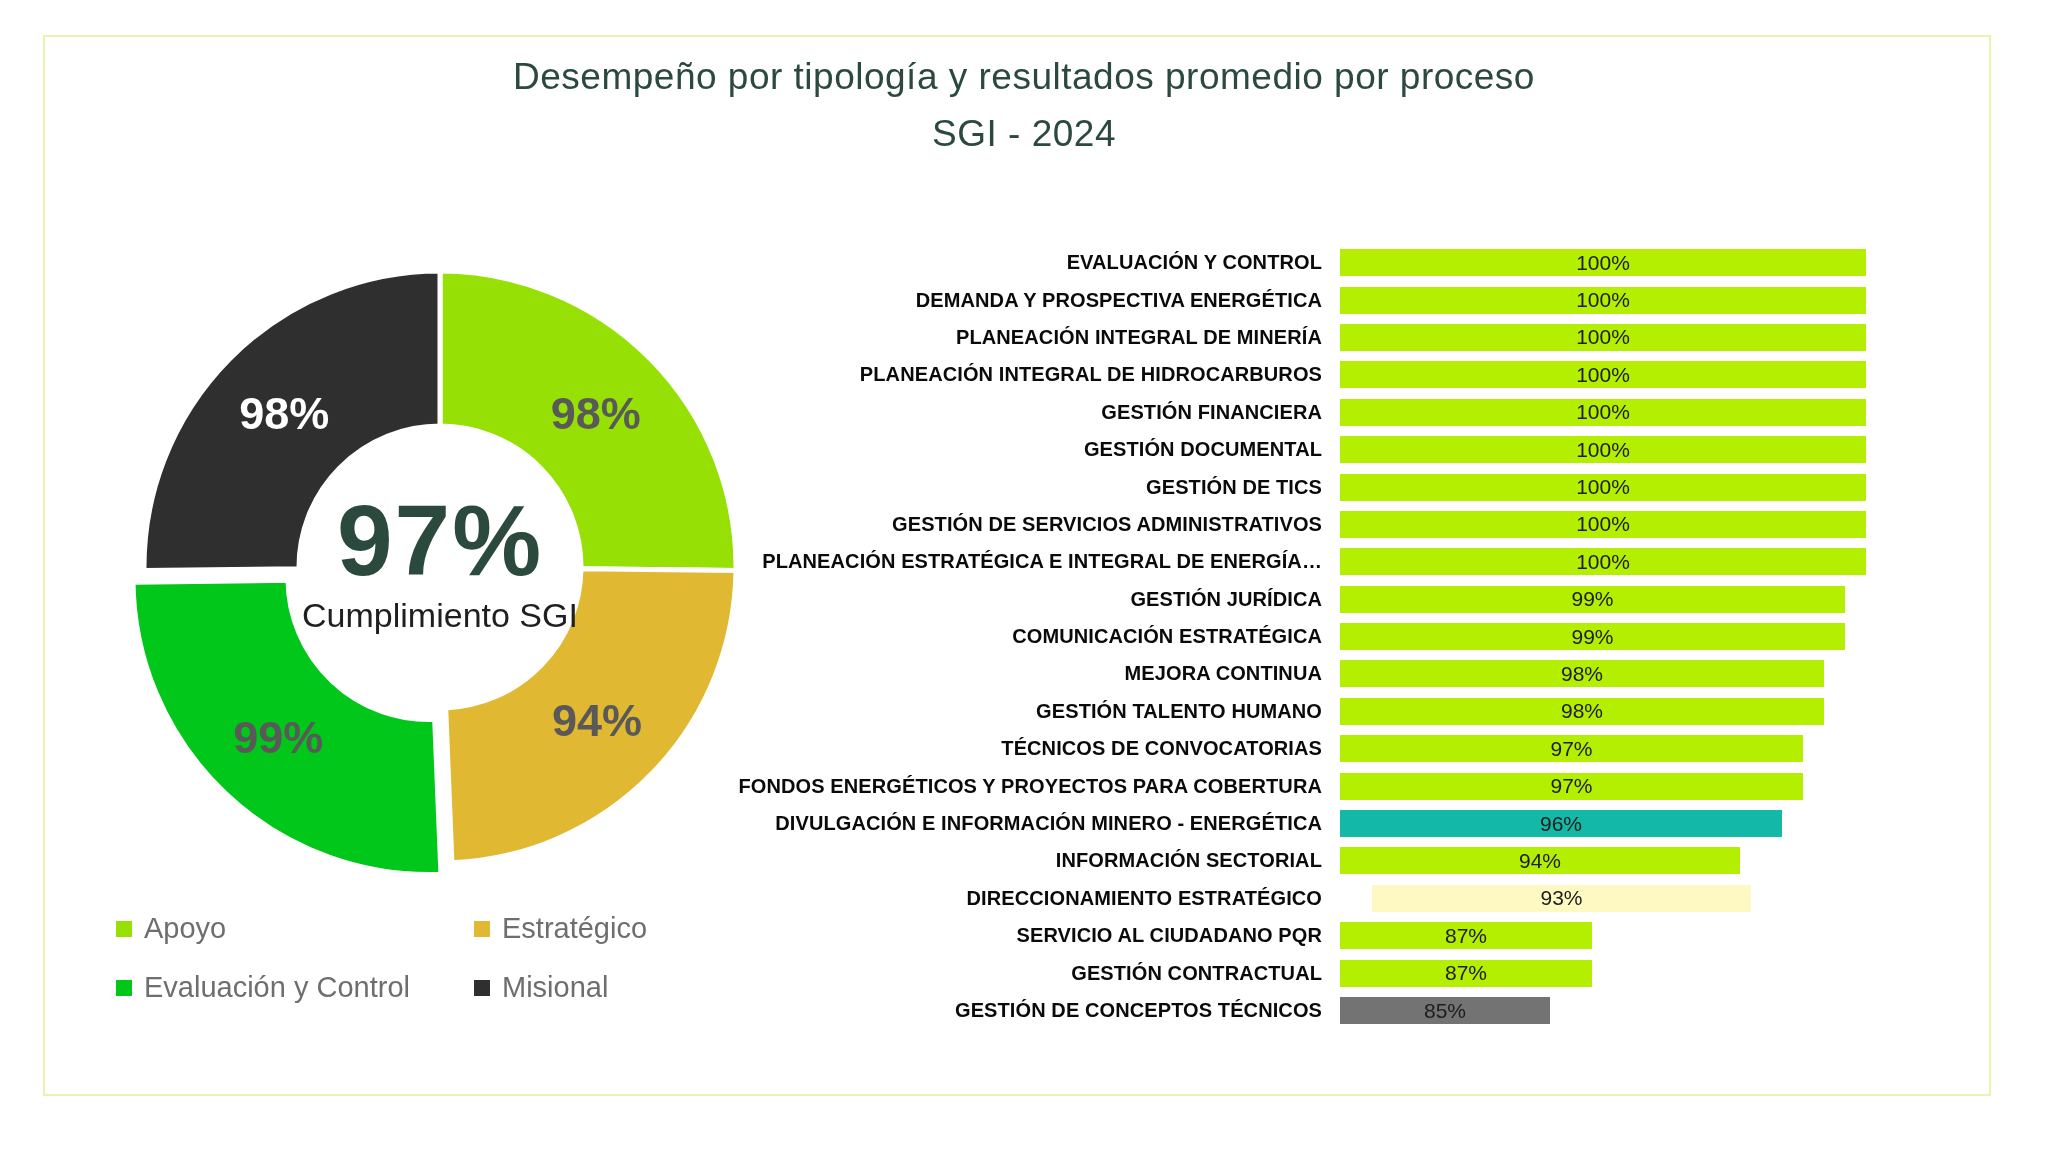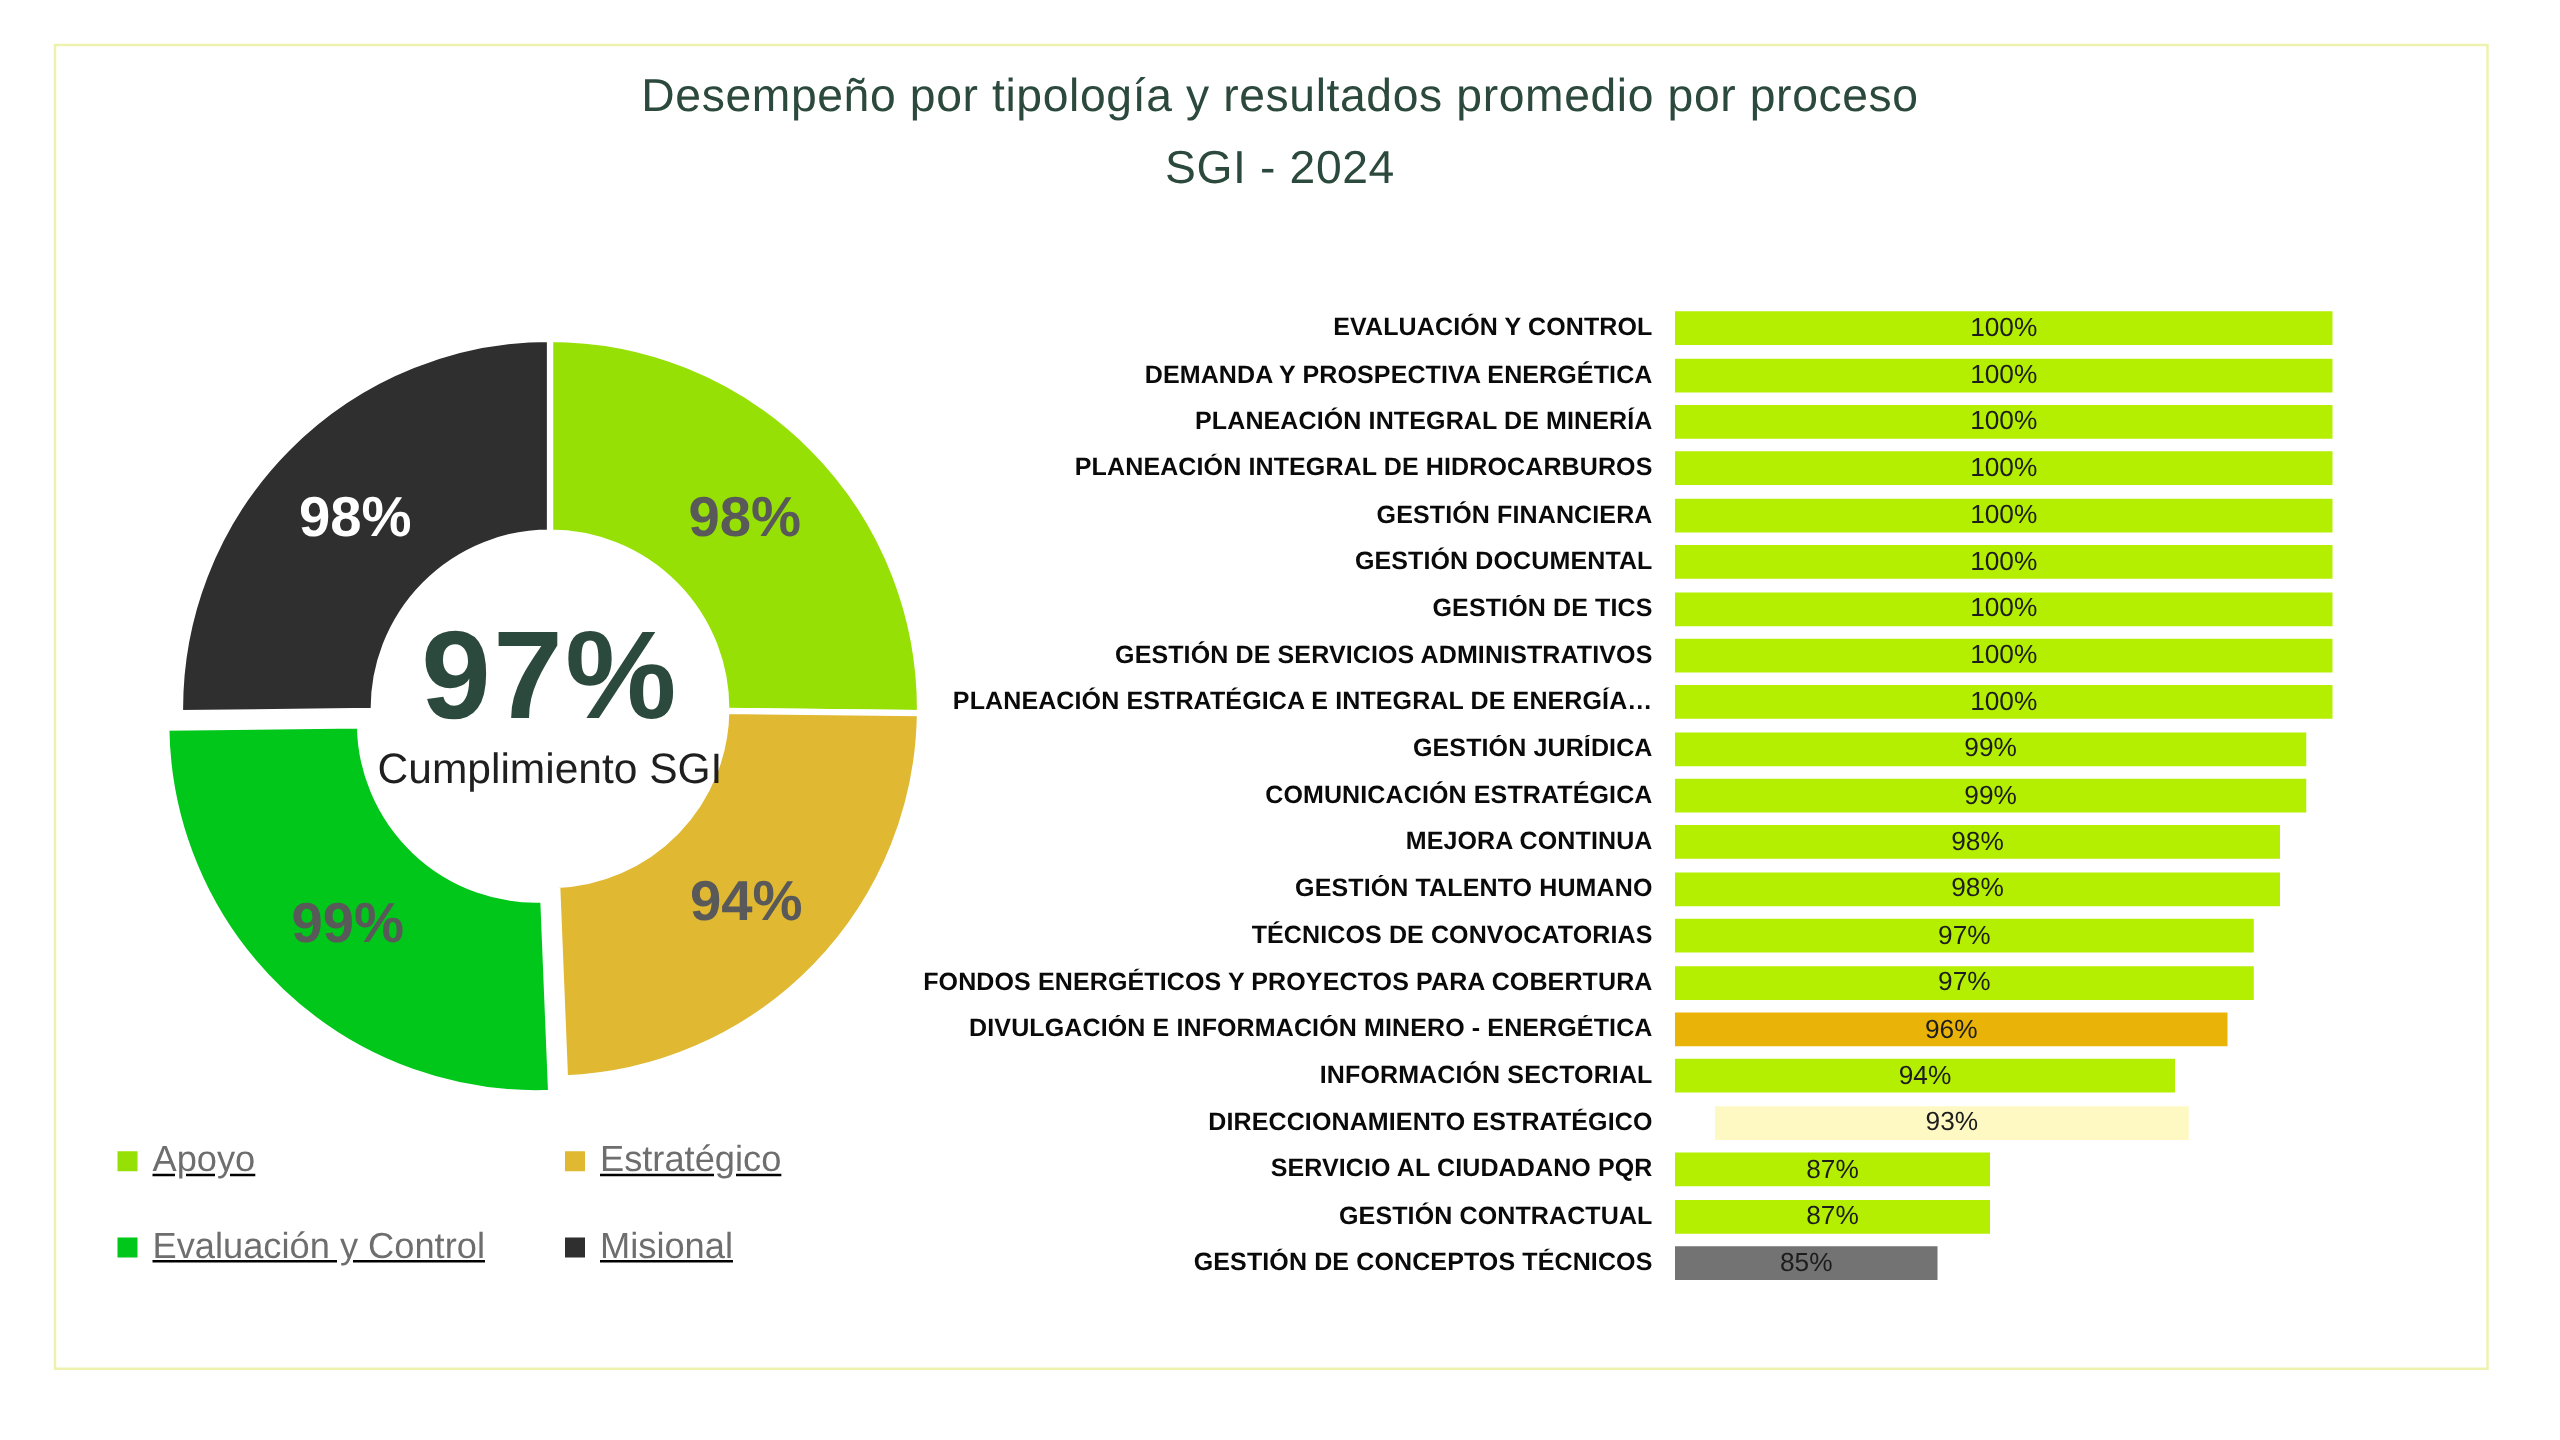--- a/index.html
+++ b/index.html
@@ -23,22 +23,22 @@
   }
   .center-label .pct{
     font-size:100px;font-weight:700;color:#2c493d;line-height:1.08;
     letter-spacing:2px;
   }
   .center-label .sub{
     font-size:34px;color:#1f1f1f;line-height:1.26;font-weight:400;
   }
   
   .legend{
-    position:absolute;left:94px;top:912px;width:720px;
-    display:grid;grid-template-columns:358px auto;row-gap:36px;text-decoration:underline;
+    position:absolute;left:116px;top:912px;width:720px;
+    display:grid;grid-template-columns:358px auto;row-gap:26px;
   }
   .lrow{display:flex;align-items:center;}
   .swatch{width:16px;height:16px;display:inline-block;margin-right:12px;flex:0 0 auto;}
   .ltext{font-size:29px;color:#6e6e6e;}
   
   .bars{position:absolute;left:608px;top:244px;width:1400px;}
   .bar-row{display:flex;align-items:center;height:37.4px;}
   .bar-label{
     width:714px;flex:0 0 714px;text-align:right;font-size:20px;font-weight:700;
     color:#0a0a0a;letter-spacing:0.1px;white-space:nowrap;overflow:hidden;
@@ -213,21 +213,21 @@
         <div class="bar-label">FONDOS ENERGÉTICOS Y PROYECTOS PARA COBERTURA</div>
         <div class="bar-track">
           <div class="bar" style="width: 463px; background: rgb(180, 238, 0);">
             <span>97%</span>
           </div>
         </div>
       </div>
       <div class="bar-row">
         <div class="bar-label">DIVULGACIÓN E INFORMACIÓN MINERO - ENERGÉTICA</div>
         <div class="bar-track">
-          <div class="bar" style="width: 442px; background: #eab308;">
+          <div class="bar" style="width: 442px; background: #14b8a6;">
             <span>96%</span>
           </div>
         </div>
       </div>
       <div class="bar-row">
         <div class="bar-label">INFORMACIÓN SECTORIAL</div>
         <div class="bar-track">
           <div class="bar" style="width: 400px; background: rgb(180, 238, 0);">
             <span>94%</span>
           </div>

